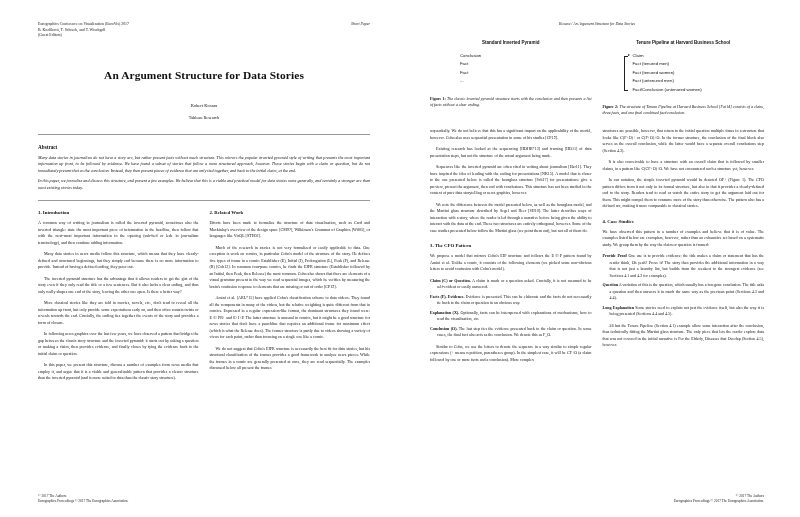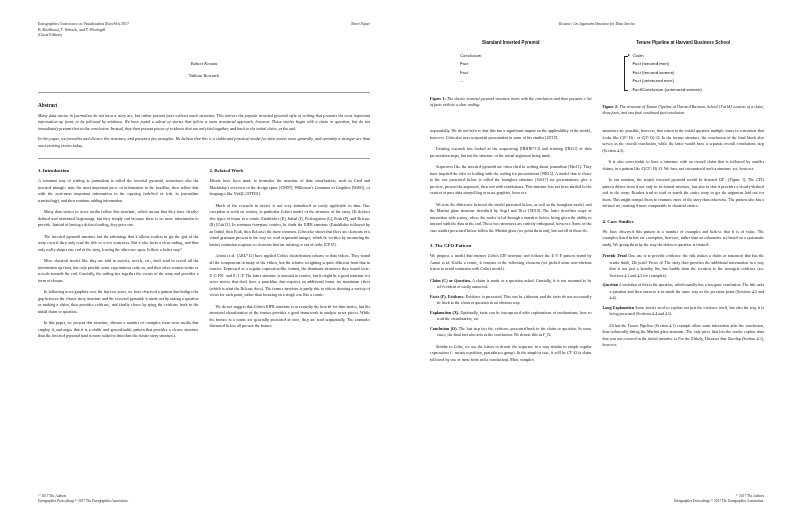--- a/index.html
+++ b/index.html
@@ -207,20 +207,21 @@
 
     <div class="runhead">
       <div class="runhead-left">
         <div>Eurographics Conference on Visualization (EuroVis) 2017</div>
         <div>B. Kozlíková, T. Schreck, and T. Wischgoll</div>
         <div>(Guest Editors)</div>
       </div>
       <div class="ital">Short Paper</div>
     </div>
 
+    <h1 class="title">An Argument Structure for Data Stories</h1>
     <div class="author">Robert Kosara</div>
     <div class="affil">Tableau Research</div>
 
     <hr class="rule">
 
     <div class="abstract-head">Abstract</div>
     <div class="abstract-body">
       <p>Many data stories in journalism do not have a story arc, but rather present facts without much structure. This mirrors the popular inverted pyramid style of writing that presents the most important information up front, to be followed by evidence. We have found a subset of stories that follow a more structured approach, however. These stories begin with a claim or question, but do not immediately present that as the conclusion. Instead, they then present pieces of evidence that are only tied together, and back to the initial claim, at the end.</p>
       <p>In this paper, we formalize and discuss this structure, and present a few examples. We believe that this is a viable and practical model for data stories more generally, and certainly a stronger arc than most existing stories today.</p>
     </div>

